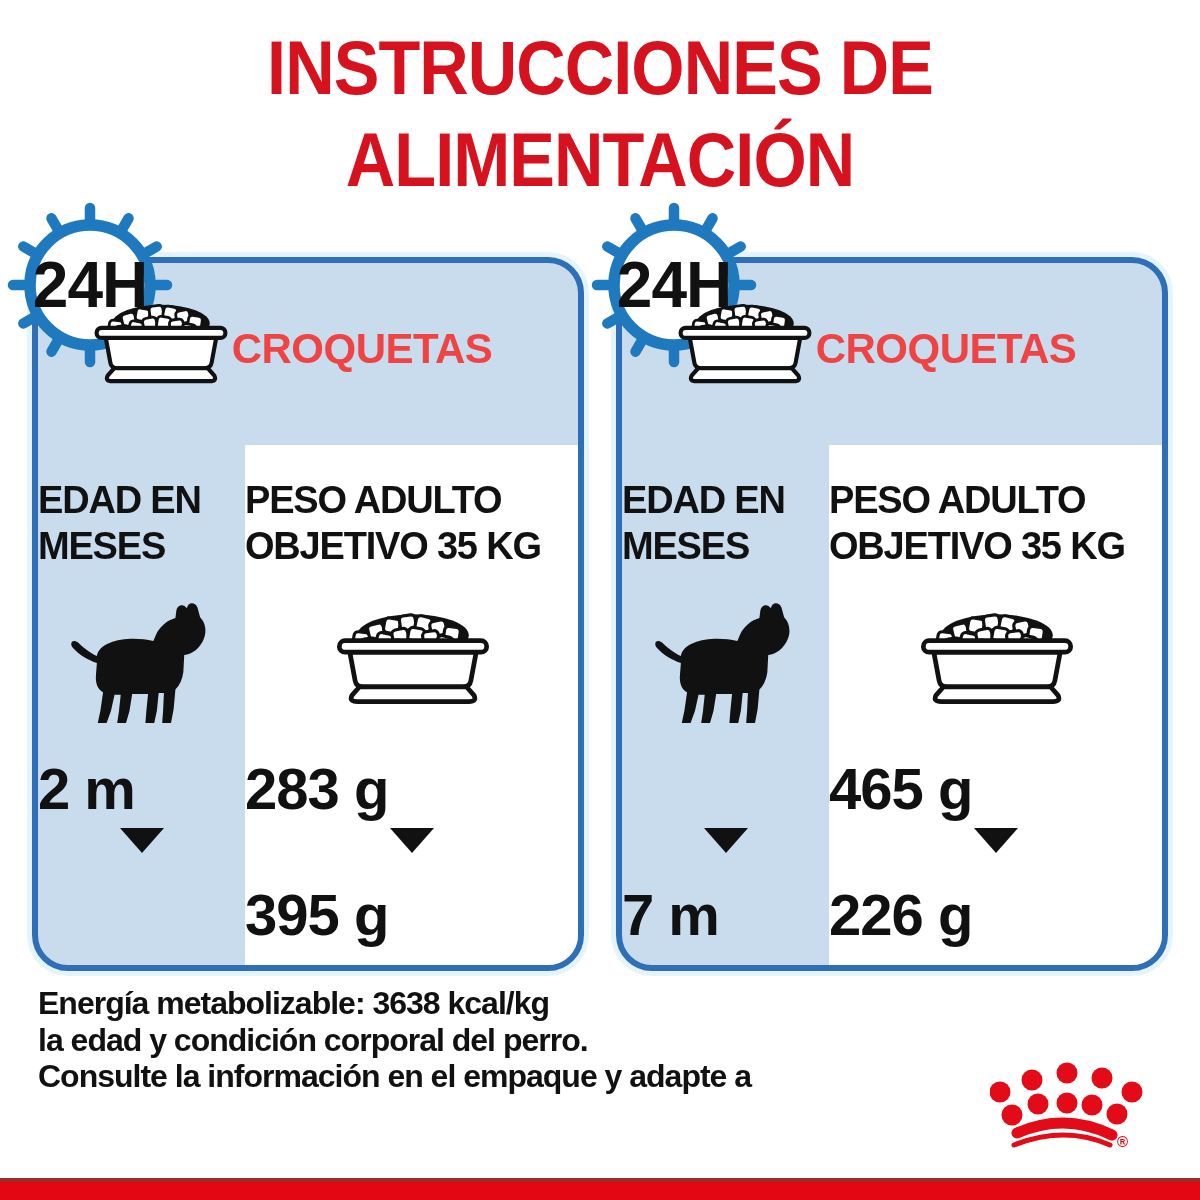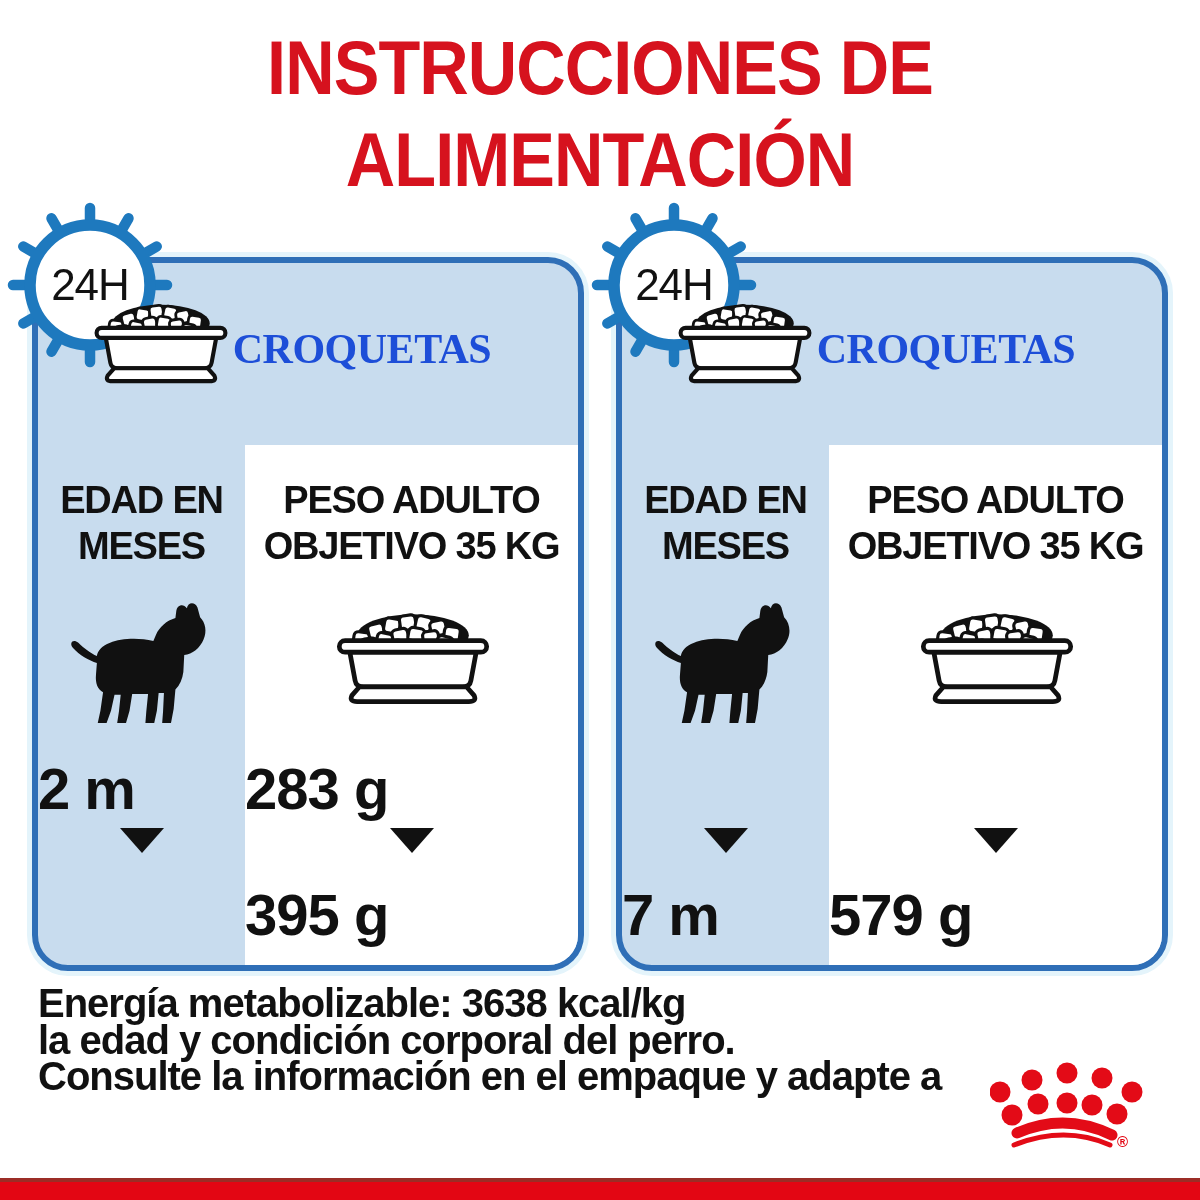--- a/index.html
+++ b/index.html
@@ -23,21 +23,21 @@
   .panel--left{left:32px;}
   .panel--right{left:616px;}
   .panel-clip{
     position:absolute;inset:0;border:6px solid #2f6fb7;border-radius:36px;
     background:#c8dcee;overflow:hidden;box-shadow:0 0 0 5px #e4f4fb;
   }
   .col-weight{position:absolute;left:207px;top:182px;right:0;bottom:0;background:#ffffff;}
 
   .hdr{
     position:absolute;top:214px;font-size:38px;font-weight:800;line-height:46px;
-    text-align:center;letter-spacing:-1.2px;color:#111;
+    text-align:left;letter-spacing:-1.2px;color:#111;
   }
   .hdr-age{left:0;width:207px;}
   .hdr-weight{left:207px;right:0;}
 
   .dog{position:absolute;left:28px;top:328px;width:150px;height:145px;}
   .bowl-col{position:absolute;left:290px;top:345px;width:170px;height:100px;}
 
   .val{
     position:absolute;font-size:58px;font-weight:800;letter-spacing:-1px;
     line-height:64px;text-align:left;color:#111;
@@ -54,33 +54,33 @@
     content:"";display:block;margin:0 auto;width:0;height:0;
     border-left:22px solid transparent;border-right:22px solid transparent;
     border-top:25px solid #111;
   }
 
   
   .clock{position:absolute;left:-27px;top:-57px;width:170px;height:170px;z-index:3;}
   .clock-label{
     position:absolute;left:-27px;top:-57px;width:170px;height:170px;z-index:4;
     display:flex;align-items:center;justify-content:center;
-    font-size:44px;font-weight:400;letter-spacing:-1px;color:#111;
+    font-size:64px;font-weight:700;letter-spacing:-1px;color:#111;
   }
   .bowl-top{position:absolute;left:60px;top:42px;width:138px;height:88px;z-index:5;}
   .croquetas{
     position:absolute;left:185px;top:66px;width:290px;z-index:2;
     text-align:center;font-size:42px;font-weight:800;letter-spacing:-0.5px;
-    line-height:52px;color:#1d4ed8;font-family:Liberation Serif, serif;
+    line-height:52px;color:#ef4444;
   }
 
   
   .footer{
     position:absolute;left:38px;top:985px;
-    font-size:40px;font-weight:700;line-height:36.5px;letter-spacing:-1px;color:#111;
+    font-size:32px;font-weight:700;line-height:36.5px;letter-spacing:-1px;color:#111;
   }
 
   
   .crown{position:absolute;left:990px;top:1062px;width:155px;height:92px;}
   .reg{
     position:absolute;left:1117px;top:1133px;font-size:15px;font-weight:700;
     color:#e30613;
   }
   .stripe{
     position:absolute;left:0;right:0;top:1178px;height:22px;background:#e30613;
@@ -213,22 +213,23 @@
       <svg class="dog">
           <use href="#sym-dog"></use>
         </svg>
       <svg class="bowl-col">
           <use href="#sym-bowl"></use>
         </svg>
 
       <div class="tri tri-age"></div>
       <div class="val val-age val-to">7 m</div>
 
+      <div class="val val-amt val-from">465 g</div>
       <div class="tri tri-amt"></div>
-      <div class="val val-amt val-to">579 g</div>
+      <div class="val val-amt val-to">226 g</div>
     </div>
 
     <svg class="clock">
         <use href="#sym-clock"></use>
       </svg>
     <div class="clock-label">24H</div>
     <svg class="bowl-top">
         <use href="#sym-bowl"></use>
       </svg>
     <div class="croquetas">CROQUETAS</div>

